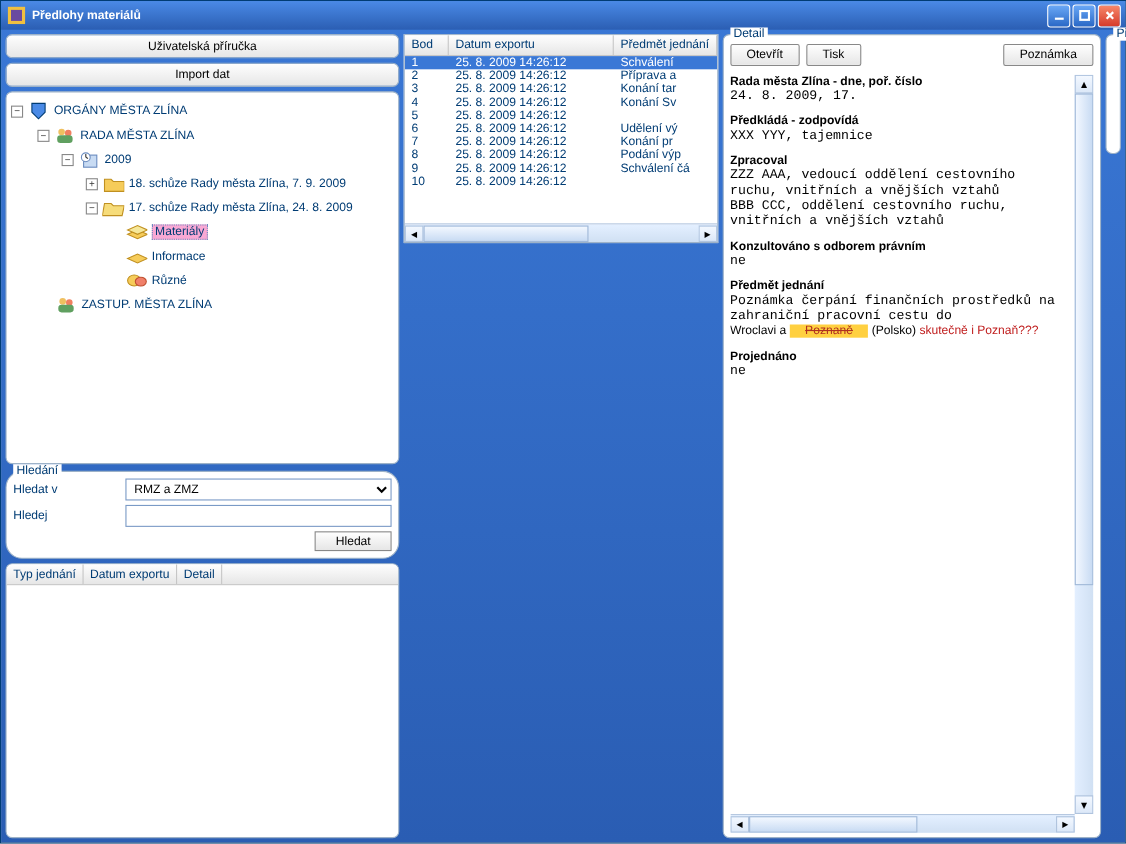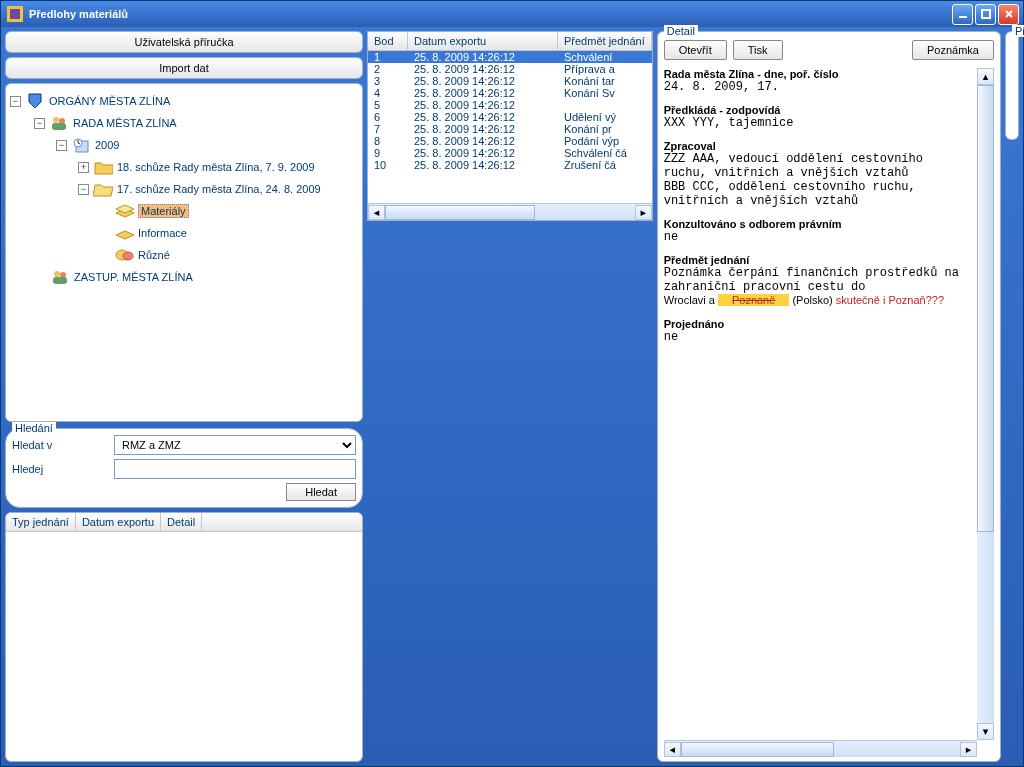--- a/index.html
+++ b/index.html
@@ -14,21 +14,21 @@
 .wc-close { background: linear-gradient(to bottom, #f6886a, #d63a2a); }
 .client { flex: 1; display: flex; padding: 4px; gap: 4px; }
 .left-pane { width: 358px; display: flex; flex-direction: column; gap: 4px; }
 .top-btn { background: linear-gradient(to bottom, #fefefe, #e6e6e6); border: 1px solid #9db2c8; border-radius: 6px; padding: 4px; text-align: center; cursor: pointer; }
 .tree-panel { flex: 1; background: #fff; border: 1px solid #9db2c8; border-radius: 6px; padding: 6px 4px; overflow: auto; }
 .tree-node { display: flex; align-items: center; gap: 4px; padding: 2px 0; white-space: nowrap; color: #003c74; }
 .tree-indent { display: inline-block; }
 .expander { width: 11px; height: 11px; border: 1px solid #888; display: inline-flex; align-items: center; justify-content: center; font-size: 9px; line-height: 9px; background: #fff; cursor: pointer; color: #333; }
 .icon { width: 20px; height: 18px; display: inline-flex; align-items: center; justify-content: center; }
 .icon-coat svg, .icon-people svg, .icon-clock svg, .icon-folder svg, .icon-paper svg, .icon-blob svg { display: block; }
-.selected-node { background: #fdba74; border: 1px dotted #6a8bbf; padding: 0 2px; }
+.selected-node { background: #f9a8d4; border: 1px dotted #6a8bbf; padding: 0 2px; }
 .search-fieldset { background: #fff; border: 1px solid #9db2c8; border-radius: 15px; padding: 6px; position: relative; margin-top: 2px; }
 .fieldset-label { position: absolute; top: -7px; left: 6px; background: #fff; color: #003c74; padding: 0 3px; font-size: 11px; }
 .search-row { display: flex; align-items: center; margin-bottom: 4px; gap: 6px; }
 .search-label { width: 96px; color: #003c74; }
 .search-select, .search-input { flex: 1; border: 1px solid #7a9ac6; height: 20px; padding: 1px 3px; background: #fff; }
 .search-btn-row { text-align: right; }
 .search-btn { background: linear-gradient(to bottom, #fefefe, #e6e6e6); border: 1px solid #888; padding: 2px 18px; cursor: pointer; }
 .results-panel { flex-basis: 250px; background: #fff; border: 1px solid #9db2c8; border-radius: 6px; overflow: auto; }
 .results-header { display: flex; background: linear-gradient(to bottom, #fefefe, #e6e6e6); border-bottom: 1px solid #c6c6c6; }
 .results-header div { padding: 3px 6px; border-right: 1px solid #c6c6c6; color: #003c74; }
@@ -273,21 +273,20 @@
               <div class="grid-cell col-subj">Podání výp</div>
             </div>
             <div class="grid-row">
               <div class="grid-cell col-bod">9</div>
               <div class="grid-cell col-date">25. 8. 2009 14:26:12</div>
               <div class="grid-cell col-subj">Schválení čá</div>
             </div>
             <div class="grid-row">
               <div class="grid-cell col-bod">10</div>
               <div class="grid-cell col-date">25. 8. 2009 14:26:12</div>
-              <div class="grid-cell col-subj">Zrušení čá</div>
             </div>
           </div>
         <div class="hscroll">
           <div class="arrow">◂</div>
           <div class="track">
               <div class="thumb" style="left:0; width:60%"></div>
             </div>
           <div class="arrow">▸</div>
         </div>
       </div>

